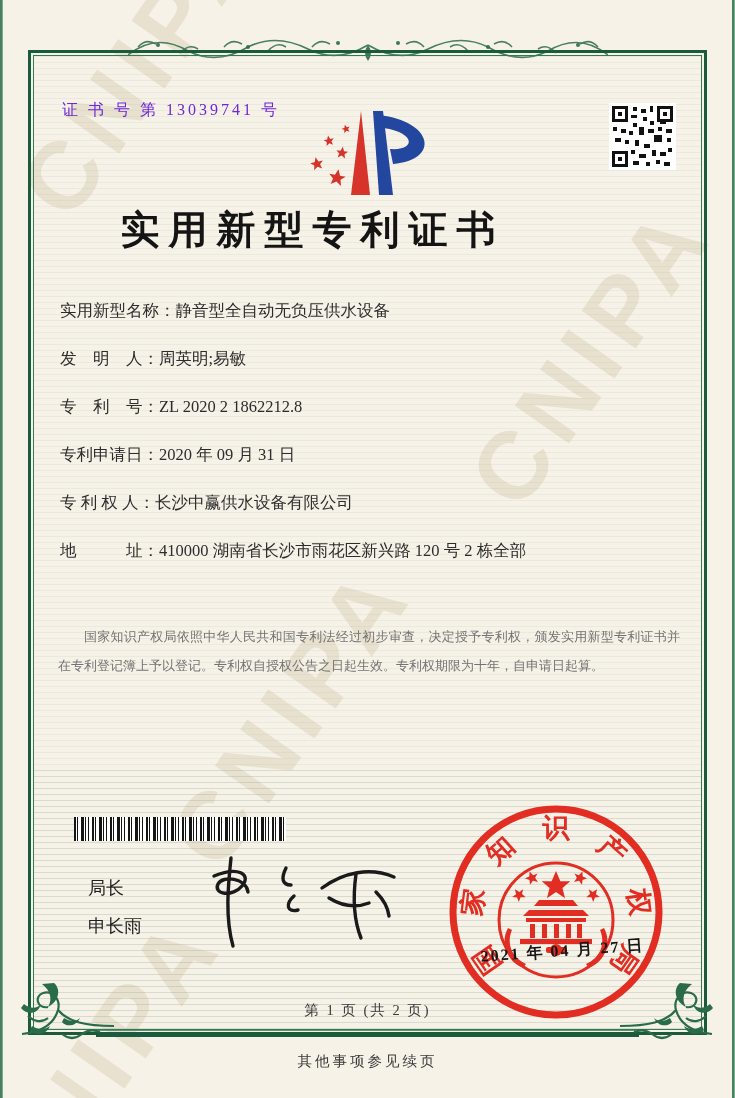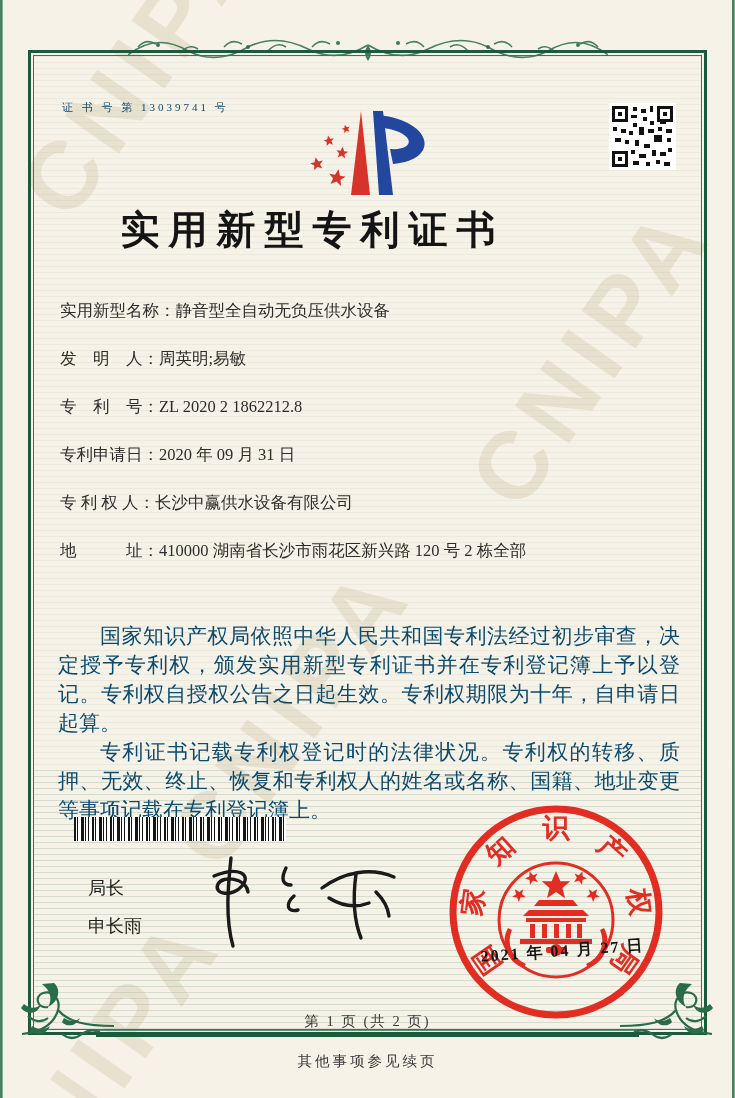--- a/index.html
+++ b/index.html
@@ -37,42 +37,42 @@
     background:repeating-linear-gradient(180deg, rgba(150,176,156,0.13) 0 1px, transparent 1px 6px);
   }
   .guilloche-strong {
     position:absolute; left:34px; top:770px; width:667px; height:262px;
     background:repeating-linear-gradient(180deg, rgba(140,170,148,0.22) 0 1px, transparent 1px 6px);
     pointer-events:none;
   }
 
   .cert-number {
     position:absolute; left:62px; top:100px;
-    font-size:11px; letter-spacing:3px; color:#0c4a6e;
+    font-size:16px; letter-spacing:3px; color:#6d28d9;
   }
 
   .qr { position:absolute; left:609px; top:103px; width:67px; height:67px; background:#fff; }
 
   .logo { position:absolute; left:293px; top:106px; width:152px; height:94px; }
 
   .title {
     position:absolute; left:0; top:203px; width:625px;
     text-align:center; font-size:39px; font-weight:bold;
     letter-spacing:9px; color:#141414;
   }
 
   .fields { position:absolute; left:60px; top:300px; width:625px; font-size:16.5px; }
   .frow { position:absolute; left:0; white-space:nowrap; }
   .flabel { color:#2c2c2c;text-align:center; }
   .fvalue { color:#2c2c2c; }
   .fpair2 { position:absolute; left:325px; top:0; }
 
   .paragraphs {
     position:absolute; left:58px; top:622px; width:622px;
-    font-size:21px; line-height:29px; text-align:justify; color:#0c4a6e;
+    font-size:13px; line-height:29px; text-align:justify; color:#737373;
   }
   .paragraphs p { text-indent:2em; }
 
   .barcode {
     position:absolute; left:74px; top:817px; width:212px; height:24px;
     background:#fff;
     background-image:repeating-linear-gradient(90deg,
       #151515 0 2px, #fff 2px 3px,
       #151515 3px 4px, #fff 4px 7px,
       #151515 7px 10px, #fff 10px 11px,
@@ -86,21 +86,21 @@
 
   .seal { position:absolute; left:441px; top:804px; width:230px; height:216px; }
   .seal-date {
     position:absolute; left:460px; top:941px; width:205px;
     text-align:center; font-size:16px; font-weight:bold; color:#161616;
     letter-spacing:2px; transform:rotate(-4deg);
   }
 
   .page-info {
     position:absolute; left:0; top:1001px; width:735px; text-align:center;
-    font-size:14.5px; letter-spacing:2px; color:#3a3a3a;margin-top:11px;
+    font-size:14.5px; letter-spacing:2px; color:#3a3a3a;
   }
 
   .bottom-line { position:absolute; left:96px; top:1030px; width:543px; height:7px;
     border-top:1px solid #5d9276; border-bottom:3px solid #1b5a3c; }
   .corner-flourish { position:absolute; width:96px; height:64px; }
   .corner-left  { left:18px; top:982px; }
   .corner-right { left:620px; top:982px; transform:scaleX(-1); }
   .top-band { position:absolute; left:128px; top:33px; width:480px; height:30px; }
 
   .footer-note {
@@ -217,21 +217,20 @@
   <div class="frow" style="top:96px;"><span class="flabel">专　利　号：</span><span class="fvalue">ZL 2020 2 1862212.8</span></div>
   <div class="frow" style="top:144px;"><span class="flabel">专利申请日：</span><span class="fvalue">2020 年 09 月 31 日</span></div>
   <div class="frow" style="top:192px;"><span class="flabel">专 利 权 人：</span><span class="fvalue">长沙中赢供水设备有限公司</span></div>
   <div class="frow" style="top:240px;"><span class="flabel">地　　　址：</span><span class="fvalue">410000 湖南省长沙市雨花区新兴路 120 号 2 栋全部</span></div>
   <div class="frow" style="top:288px; width:625px;">
   </div>
 </div>
 
 <div class="paragraphs">
   <p>国家知识产权局依照中华人民共和国专利法经过初步审查，决定授予专利权，颁发实用新型专利证书并在专利登记簿上予以登记。专利权自授权公告之日起生效。专利权期限为十年，自申请日起算。</p>
-  <p>专利证书记载专利权登记时的法律状况。专利权的转移、质押、无效、终止、恢复和专利权人的姓名或名称、国籍、地址变更等事项记载在专利登记簿上。</p>
 </div>
 
 <div class="barcode"></div>
 
 <div class="signer">
   <div>局长</div>
   <div>申长雨</div>
 </div>
 
 <svg class="signature" viewBox="0 0 212 104">

